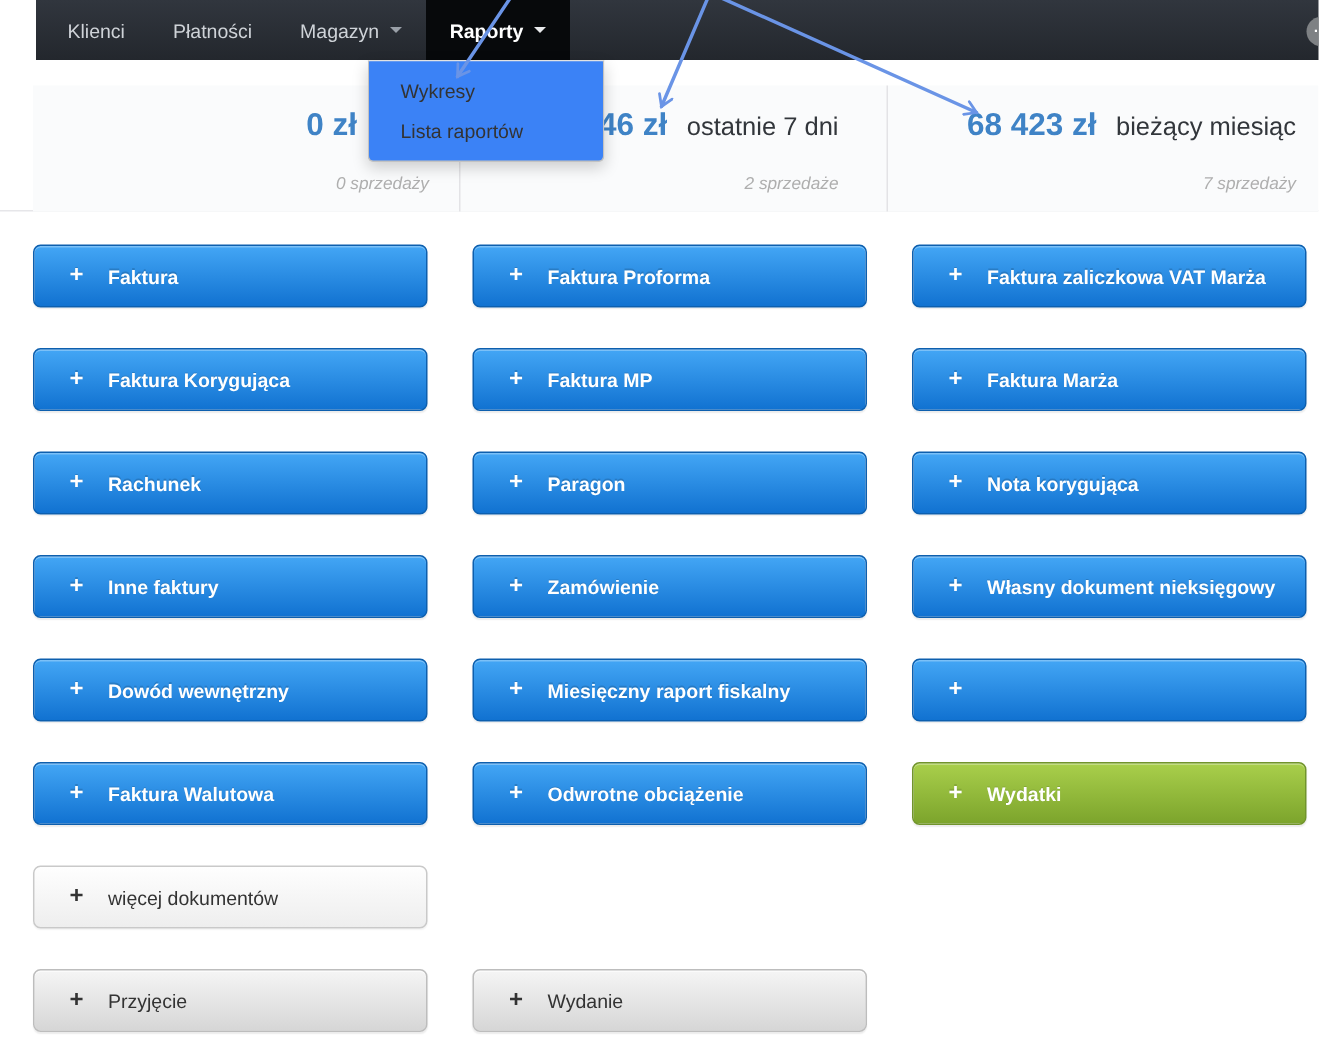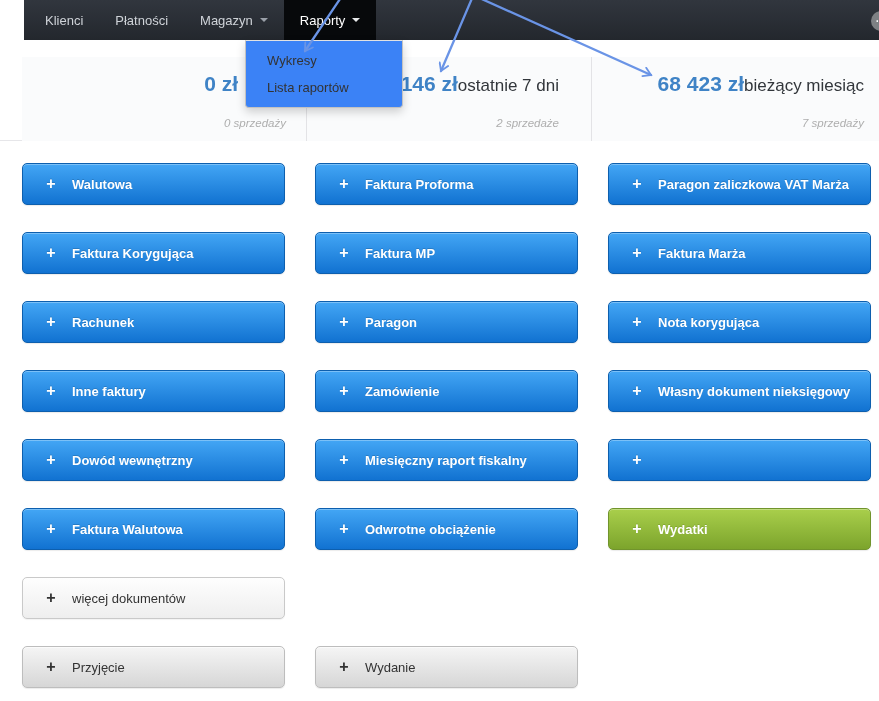--- a/index.html
+++ b/index.html
@@ -7,21 +7,21 @@
     font-family:"Liberation Sans", sans-serif; }
   .page { position:relative; width:879px; height:701px; background:#fff; }
 
   
   .navbar { position:absolute; left:0; top:0; width:879px; height:40px;
     background:linear-gradient(180deg,#31363e 0%,#23272d 100%);
     display:flex; align-items:stretch; z-index:10;margin-left:24px; }
   .nav-items { display:flex; align-items:stretch; padding-left:5px; list-style:none; }
   .nav-item { display:flex; align-items:center; padding:0 16px; font-size:13px;
     color:#cfd3d8; cursor:pointer; white-space:nowrap; }
-  .nav-item.active { background:#07090b; color:#fff; }
+  .nav-item.active { background:#07090b; color:#fff;font-weight:bold; }
   .caret { display:inline-block; margin-left:7px; width:0; height:0;
     border-left:4px solid transparent; border-right:4px solid transparent;
     border-top:4px solid #9aa0a8; }
   .nav-item.active .caret { border-top-color:#e8eaec; }
   .overflow-btn { position:absolute; right:12px; top:11px; width:20px; height:20px;
     border-radius:50%; background:#7e8184; color:#fff; font-size:10px; font-weight:bold;
     letter-spacing:1px; display:flex; align-items:center; justify-content:center;
     cursor:pointer; line-height:0; padding-bottom:4px; }
 
   
@@ -37,21 +37,21 @@
   .stats-panel { position:absolute; left:22px; top:17px; width:857px; height:84px;
     background:#fafbfc; display:flex; }
   .stat { display:flex; flex-direction:column; align-items:flex-end;
     justify-content:center; padding-top:2px; }
   .stat-0 { width:285px; border-right:1px solid #e3e3e6; padding-right:20px; }
   .stat-1 { width:285px; border-right:1px solid #e3e3e6; padding-right:32px; }
   .stat-2 { width:287px; padding-right:15px; }
   .stat-0 .stat-value { margin-right:48px; }
   .stat-row { display:flex; align-items:baseline; }
   .stat-value { font-size:21px; font-weight:bold; color:#3f83c6; }
-  .stat-label { font-size:17px; color:#32363b; }
+  .stat-label { font-size:17px; color:#32363b; margin-left:13px; }
   .stat-label:empty { margin-left:0; }
   .stat-sales { font-size:11.5px; font-style:italic; color:#aeaeae; margin-top:21px; }
 
   
   .arrows { position:absolute; left:0; top:0; width:879px; height:190px;
     z-index:200; pointer-events:none; }
 
   
   .grid { position:absolute; left:22px; top:163px; display:grid;
     grid-template-columns:263px 263px 263px; column-gap:30px; row-gap:27px;
@@ -141,29 +141,29 @@
       </marker>
     </defs>
     <path d="M342,-4 L305,51" fill="none" stroke="#6a94e6" stroke-width="2.3" stroke-linecap="round" marker-end="url(#ah)"></path>
     <path d="M473,-4 L441,71" fill="none" stroke="#6a94e6" stroke-width="2.3" stroke-linecap="round" marker-end="url(#ah)"></path>
     <path d="M475,-4 L651,75" fill="none" stroke="#6a94e6" stroke-width="2.3" stroke-linecap="round" marker-end="url(#ah)"></path>
   </svg>
 
   <div class="grid">
       <div class="btn blue" style="grid-area: 1 / 1;">
         <span class="plus">+</span>
-        <span>Walutowa</span>
+        <span>Faktura</span>
       </div>
       <div class="btn blue" style="grid-area: 1 / 2;">
         <span class="plus">+</span>
         <span>Faktura Proforma</span>
       </div>
       <div class="btn blue" style="grid-area: 1 / 3;">
         <span class="plus">+</span>
-        <span>Paragon zaliczkowa VAT Marża</span>
+        <span>Faktura zaliczkowa VAT Marża</span>
       </div>
       <div class="btn blue" style="grid-area: 2 / 1;">
         <span class="plus">+</span>
         <span>Faktura Korygująca</span>
       </div>
       <div class="btn blue" style="grid-area: 2 / 2;">
         <span class="plus">+</span>
         <span>Faktura MP</span>
       </div>
       <div class="btn blue" style="grid-area: 2 / 3;">

